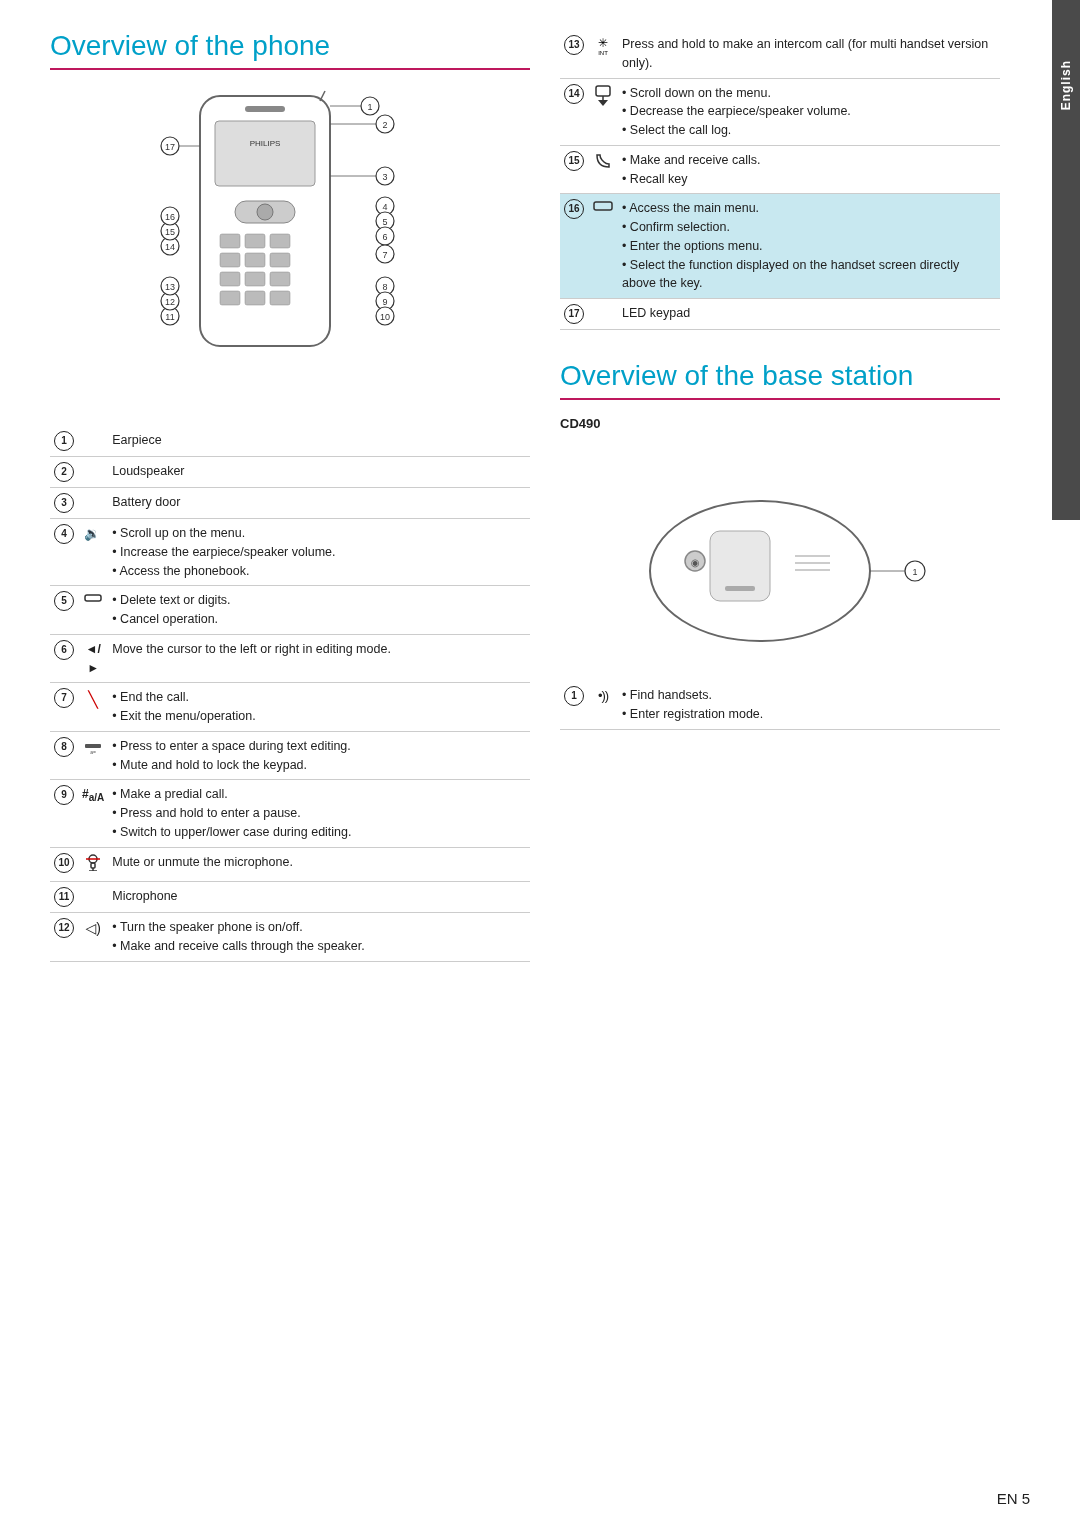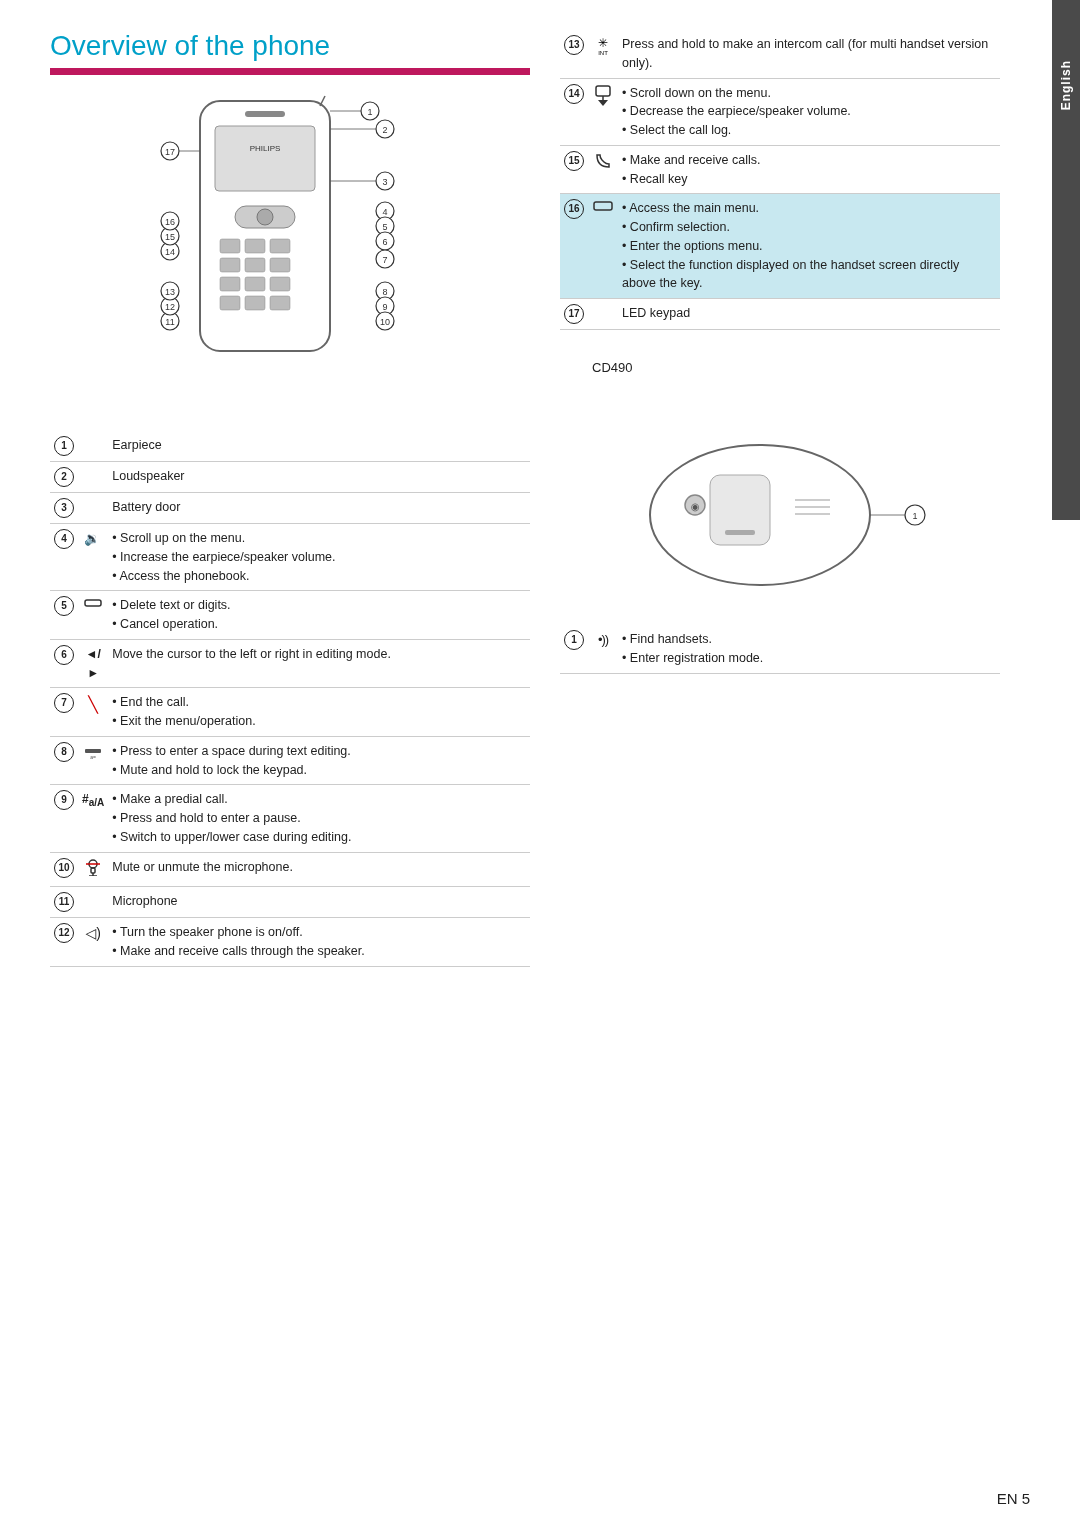--- a/index.html
+++ b/index.html
@@ -61,21 +61,21 @@
 
     .right-col {
       flex: 1;
     }
 
     
     .section-title {
       font-size: 28px;
       font-weight: normal;
       color: #00a0c8;
-      border-bottom: 7px solid #be185d;
+      border-bottom: 2px solid #be185d;
       padding-bottom: 6px;
       margin-bottom: 16px;
     }
 
     
     .phone-diagram {
       width: 320px;
       height: 320px;
       margin: 0 auto 20px auto;
       position: relative;
@@ -141,23 +141,22 @@
       background: #c8e8f0;
     }
 
     
     .base-section {
       margin-top: 30px;
     }
 
     .cd-model {
       font-size: 13px;
-      font-weight: normal;
+      font-weight: bold;
       margin-bottom: 10px;
-      margin-left: 32px;
     }
 
     .base-diagram {
       width: 340px;
       height: 220px;
       margin: 0 auto 20px auto;
       position: relative;
     }
 
     
@@ -489,20 +488,21 @@
 
           <tr>
             <td class="num-cell"><span class="num-circle">17</span></td>
             <td class="icon-cell"></td>
             <td class="desc-cell">LED keypad</td>
           </tr>
         </tbody>
           </table>
 
         <div class="base-section">
+          <h2 class="section-title">Overview of the base station</h2>
           <p class="cd-model">CD490</p>
 
           <div class="base-diagram">
             <svg viewBox="0 0 340 220" width="340" height="220">
 
               <ellipse cx="150" cy="130" rx="110" ry="70" fill="white" stroke="#666" stroke-width="2"></ellipse>
 
               <rect x="100" y="90" width="60" height="70" rx="10" fill="#e8e8e8" stroke="#aaa" stroke-width="1"></rect>
 
               <rect x="115" y="145" width="30" height="5" rx="2" fill="#aaa"></rect>

